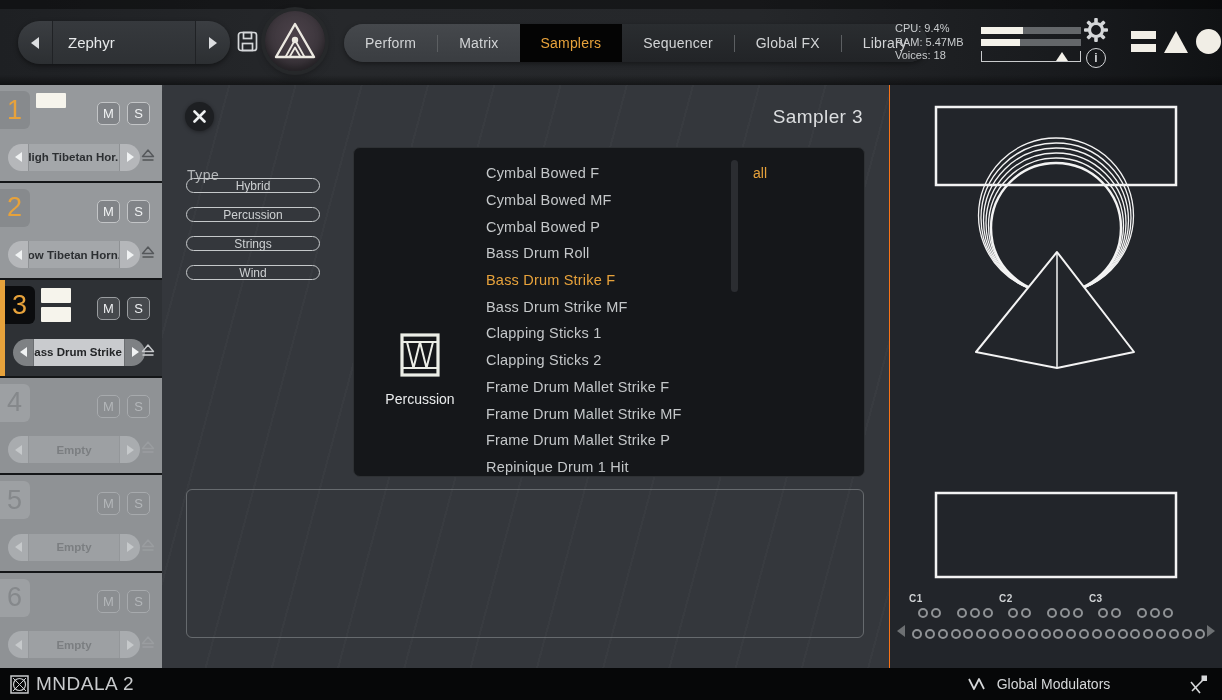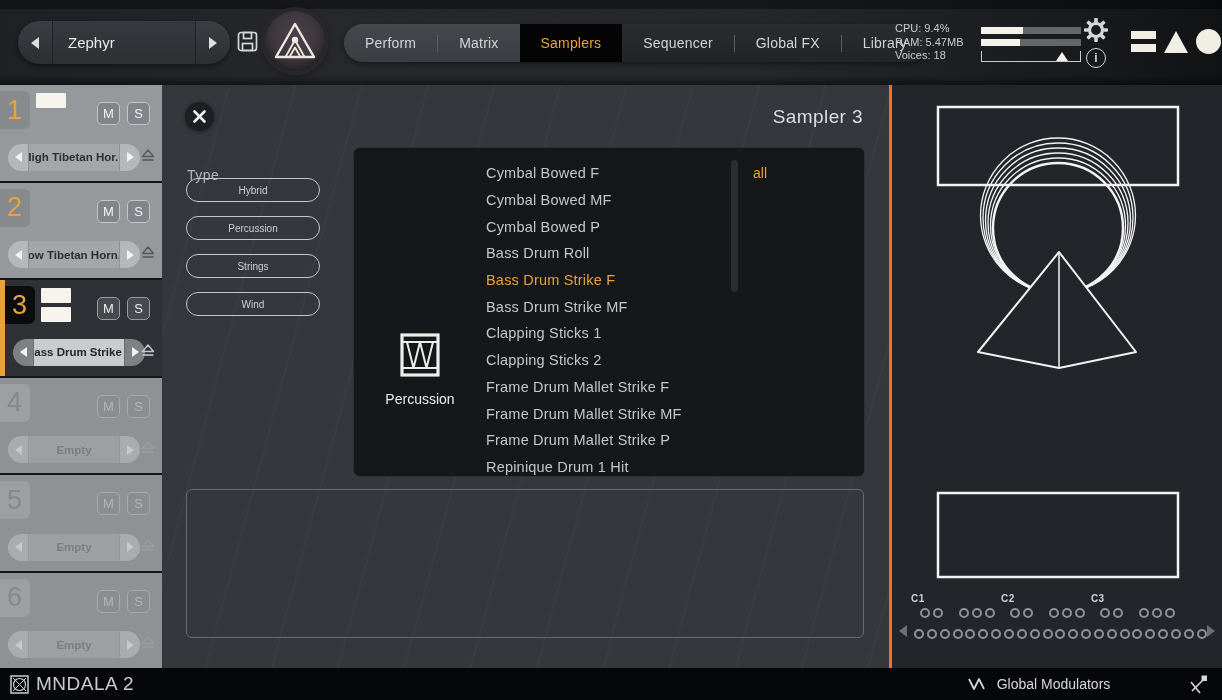--- a/index.html
+++ b/index.html
@@ -90,34 +90,34 @@
   .selected .eject{color:#c6c8cb;}
 
   
   .main{position:absolute;left:162px;top:85px;width:727px;height:583px;background:#34373c;
     background-image:repeating-linear-gradient(105deg,rgba(255,255,255,.018) 0 2px,rgba(0,0,0,0) 2px 64px);}
   .close-btn{position:absolute;left:23px;top:17px;width:29px;height:29px;border-radius:50%;background:#1d1f22;
     display:flex;align-items:center;justify-content:center;box-shadow:0 1px 4px rgba(0,0,0,.4);cursor:pointer;}
   .panel-title{position:absolute;right:26px;top:21px;font-size:19px;color:#dcdee0;letter-spacing:.4px;}
   .type-label{position:absolute;left:25px;top:82px;font-size:14px;color:#b4b7b9;letter-spacing:.5px;}
   .type-buttons{position:absolute;left:24px;top:93px;display:flex;flex-direction:column;gap:14px;}
-  .type-btn{width:134px;height:24px;border:1px solid #c5c8ca;border-radius:14px;display:flex;align-items:center;justify-content:center;
-    font-size:10px;color:#ced1d3;cursor:pointer;}
+  .type-btn{width:134px;height:15px;border:1px solid #c5c8ca;border-radius:14px;display:flex;align-items:center;justify-content:center;
+    font-size:12px;color:#ced1d3;cursor:pointer;}
   .listbox{position:absolute;left:191px;top:62px;width:512px;height:330px;background:#15171a;border:1px solid #2e3134;border-radius:7px;overflow:hidden;}
   .samples{position:absolute;left:132px;top:12px;right:150px;}
   .sample-row{height:26.7px;display:flex;align-items:center;font-size:14.5px;color:#c4c7c9;letter-spacing:.2px;white-space:nowrap;cursor:pointer;}
   .sample-row.selected{color:#e7a23b;}
   .category{position:absolute;left:10px;top:184px;width:112px;text-align:center;}
   .cat-label{margin-top:9px;font-size:14px;color:#e9ebec;}
   .scrollbar{position:absolute;left:377px;top:12px;width:7px;height:132px;background:#2b2d31;border-radius:4px;cursor:pointer;}
   .filter{position:absolute;left:399px;top:17px;font-size:14px;color:#e7a23b;cursor:pointer;}
   .bottom-panel{position:absolute;left:24px;top:404px;width:678px;height:149px;border:1px solid rgba(165,168,171,.45);border-radius:6px;}
 
   
-  .rightpanel{position:absolute;left:889px;top:85px;width:333px;height:583px;background:#22252a;border-left:3px solid #f97316;}
+  .rightpanel{position:absolute;left:889px;top:85px;width:333px;height:583px;background:#22252a;border-left:1px solid #f97316;}
   .keys{position:absolute;left:20px;top:508px;width:296px;height:52px;}
   .oct-label{position:absolute;top:0;font-size:10px;font-weight:bold;color:#cfd2d4;letter-spacing:.5px;}
   .kdot{position:absolute;width:10px;height:10px;border:2.5px solid #8f9295;border-radius:50%;cursor:pointer;}
   .kdot.black{top:15px;}
   .kdot.white{top:36px;}
   .karr{position:absolute;top:540px;width:0;height:0;cursor:pointer;}
   .karr.left{left:7px;border-top:6px solid transparent;border-bottom:6px solid transparent;border-right:8px solid #6d7073;}
   .karr.right{right:7px;border-top:6px solid transparent;border-bottom:6px solid transparent;border-left:8px solid #6d7073;}
 
   

